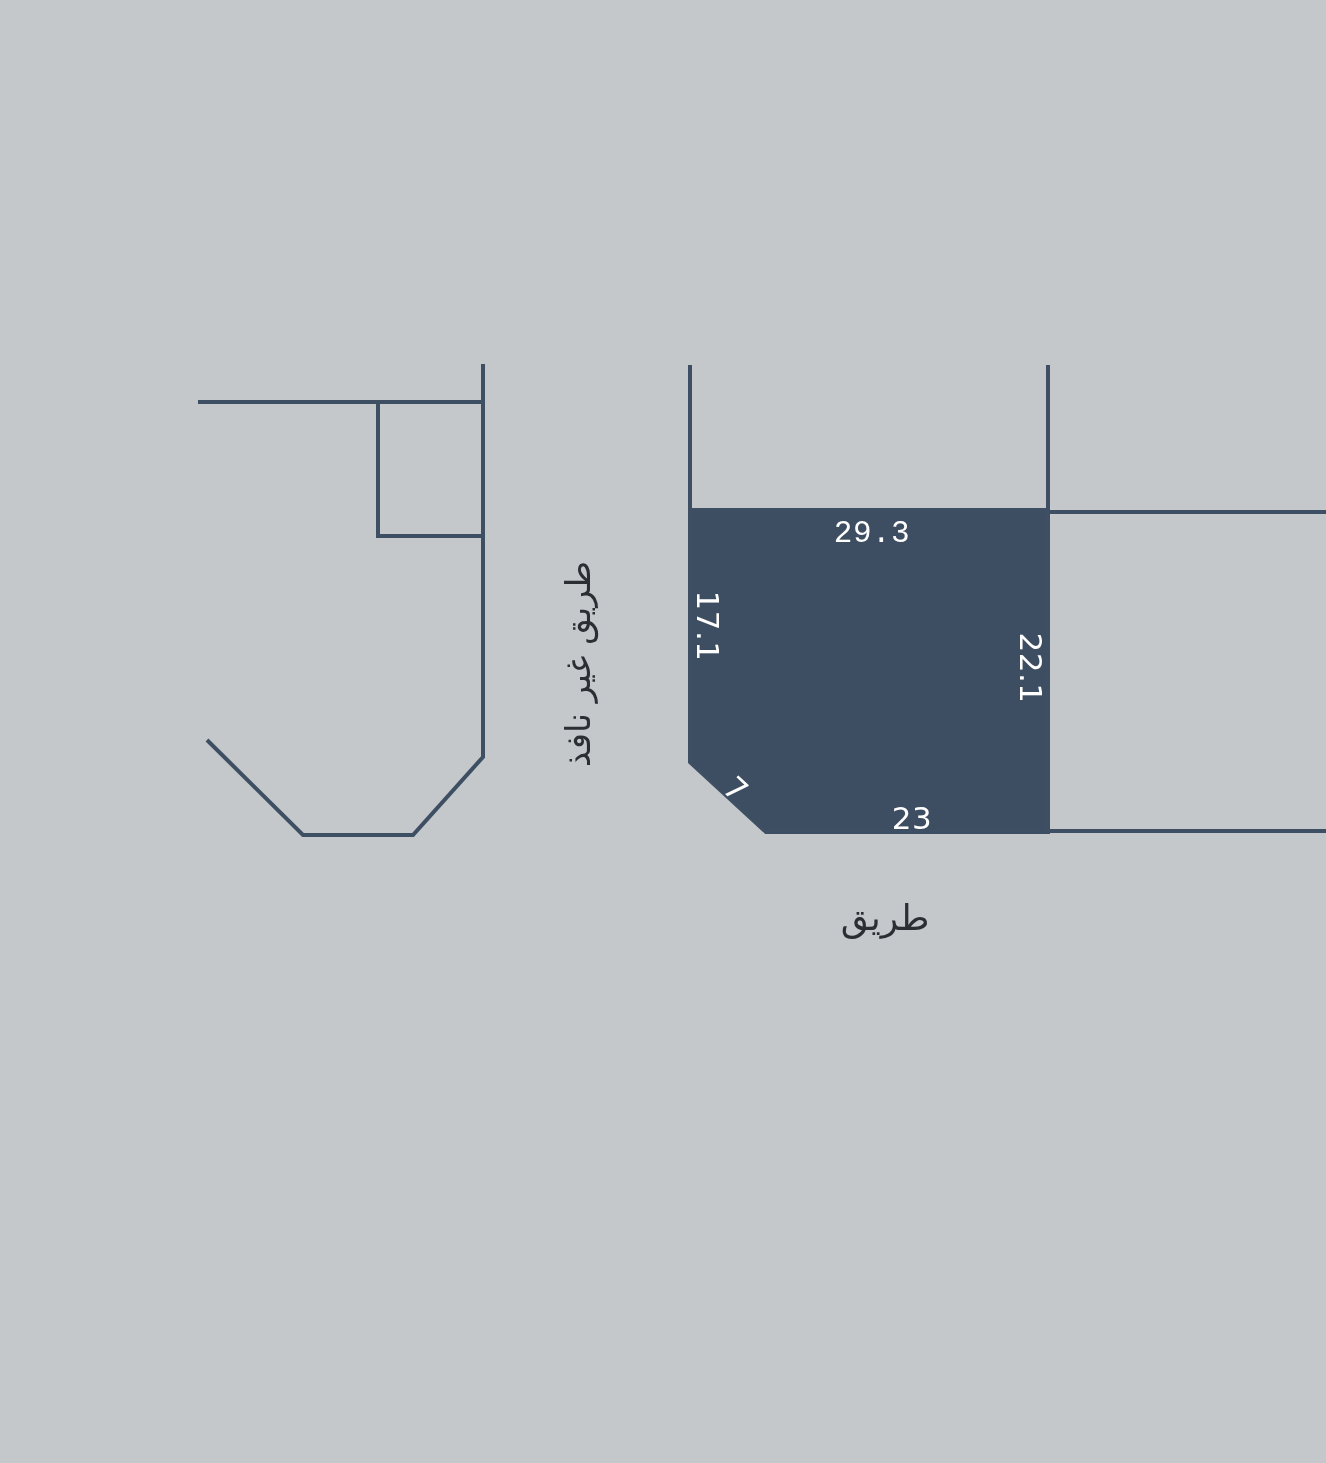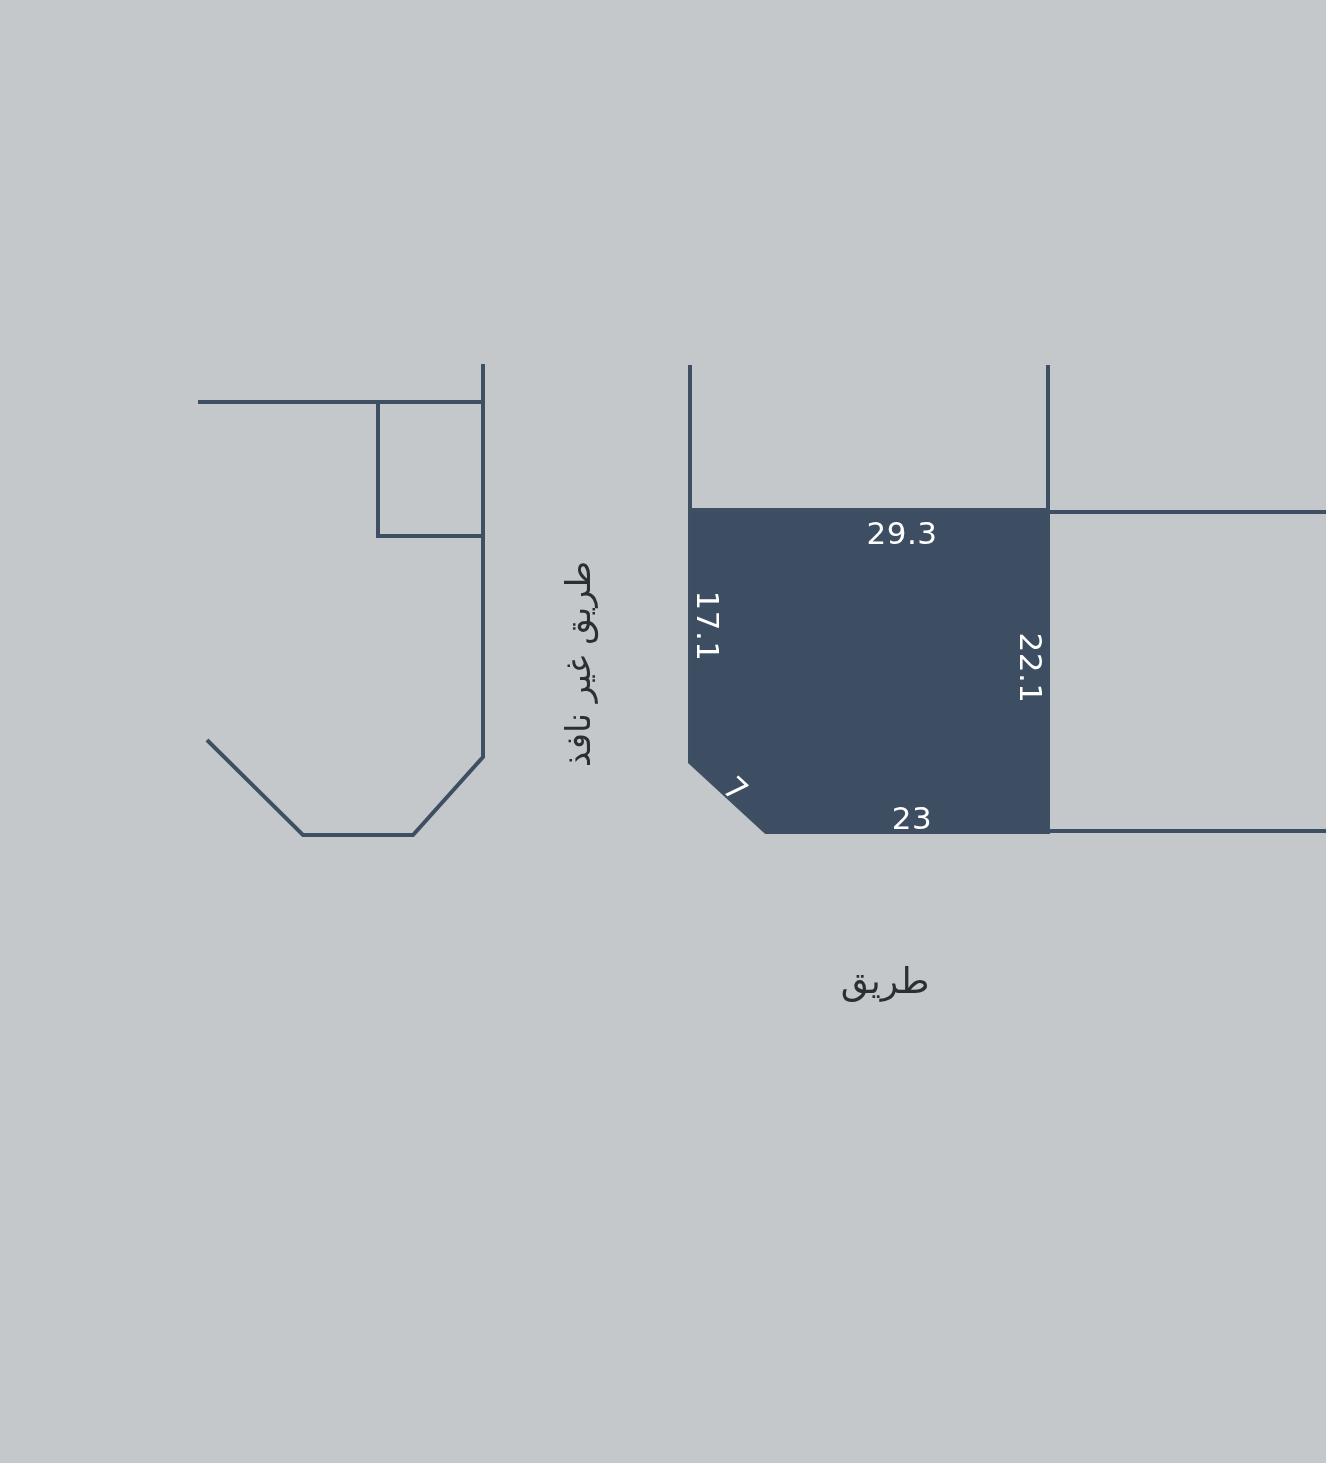--- a/index.html
+++ b/index.html
@@ -76,27 +76,27 @@
 
     <line class="map-line" x1="690" y1="365" x2="690" y2="510"></line>
     <line class="map-line" x1="1048" y1="365" x2="1048" y2="511"></line>
 
     <line class="map-line" x1="1048" y1="512" x2="1326" y2="512"></line>
     <line class="map-line" x1="1048" y1="831" x2="1326" y2="831"></line>
 
     <polygon class="parcel-shape" points="690,510 1048,510 1048,832 766,832 690,762"></polygon>
   </svg>
 
-  <div class="label dim-label" style="left:902px; top:533px;">29.3</div>
+  <div class="label dim-label" style="left:872px; top:533px;font-family:Liberation Mono, monospace;">29.3</div>
 
   <div class="label dim-label rot-cw" style="left:708px; top:626px;">17.1</div>
 
   <div class="label dim-label rot-cw" style="left:1031px; top:668px;">22.1</div>
 
   <div class="label dim-label" style="left:905px; top:818px;margin-left:7px;">23</div>
 
   <div class="label dim-label rot-cham" style="left:736px; top:789px;">7</div>
 
   <div class="label road-label vertical" dir="rtl" style="left:578px; top:664px;">طريق غير نافذ</div>
 
-  <div class="label road-label" dir="rtl" style="left:885px; top:980px;">طريق</div>
+  <div class="label road-label" dir="rtl" style="left:885px; top:917px;">طريق</div>
 
 </div>
 
 </body></html>

